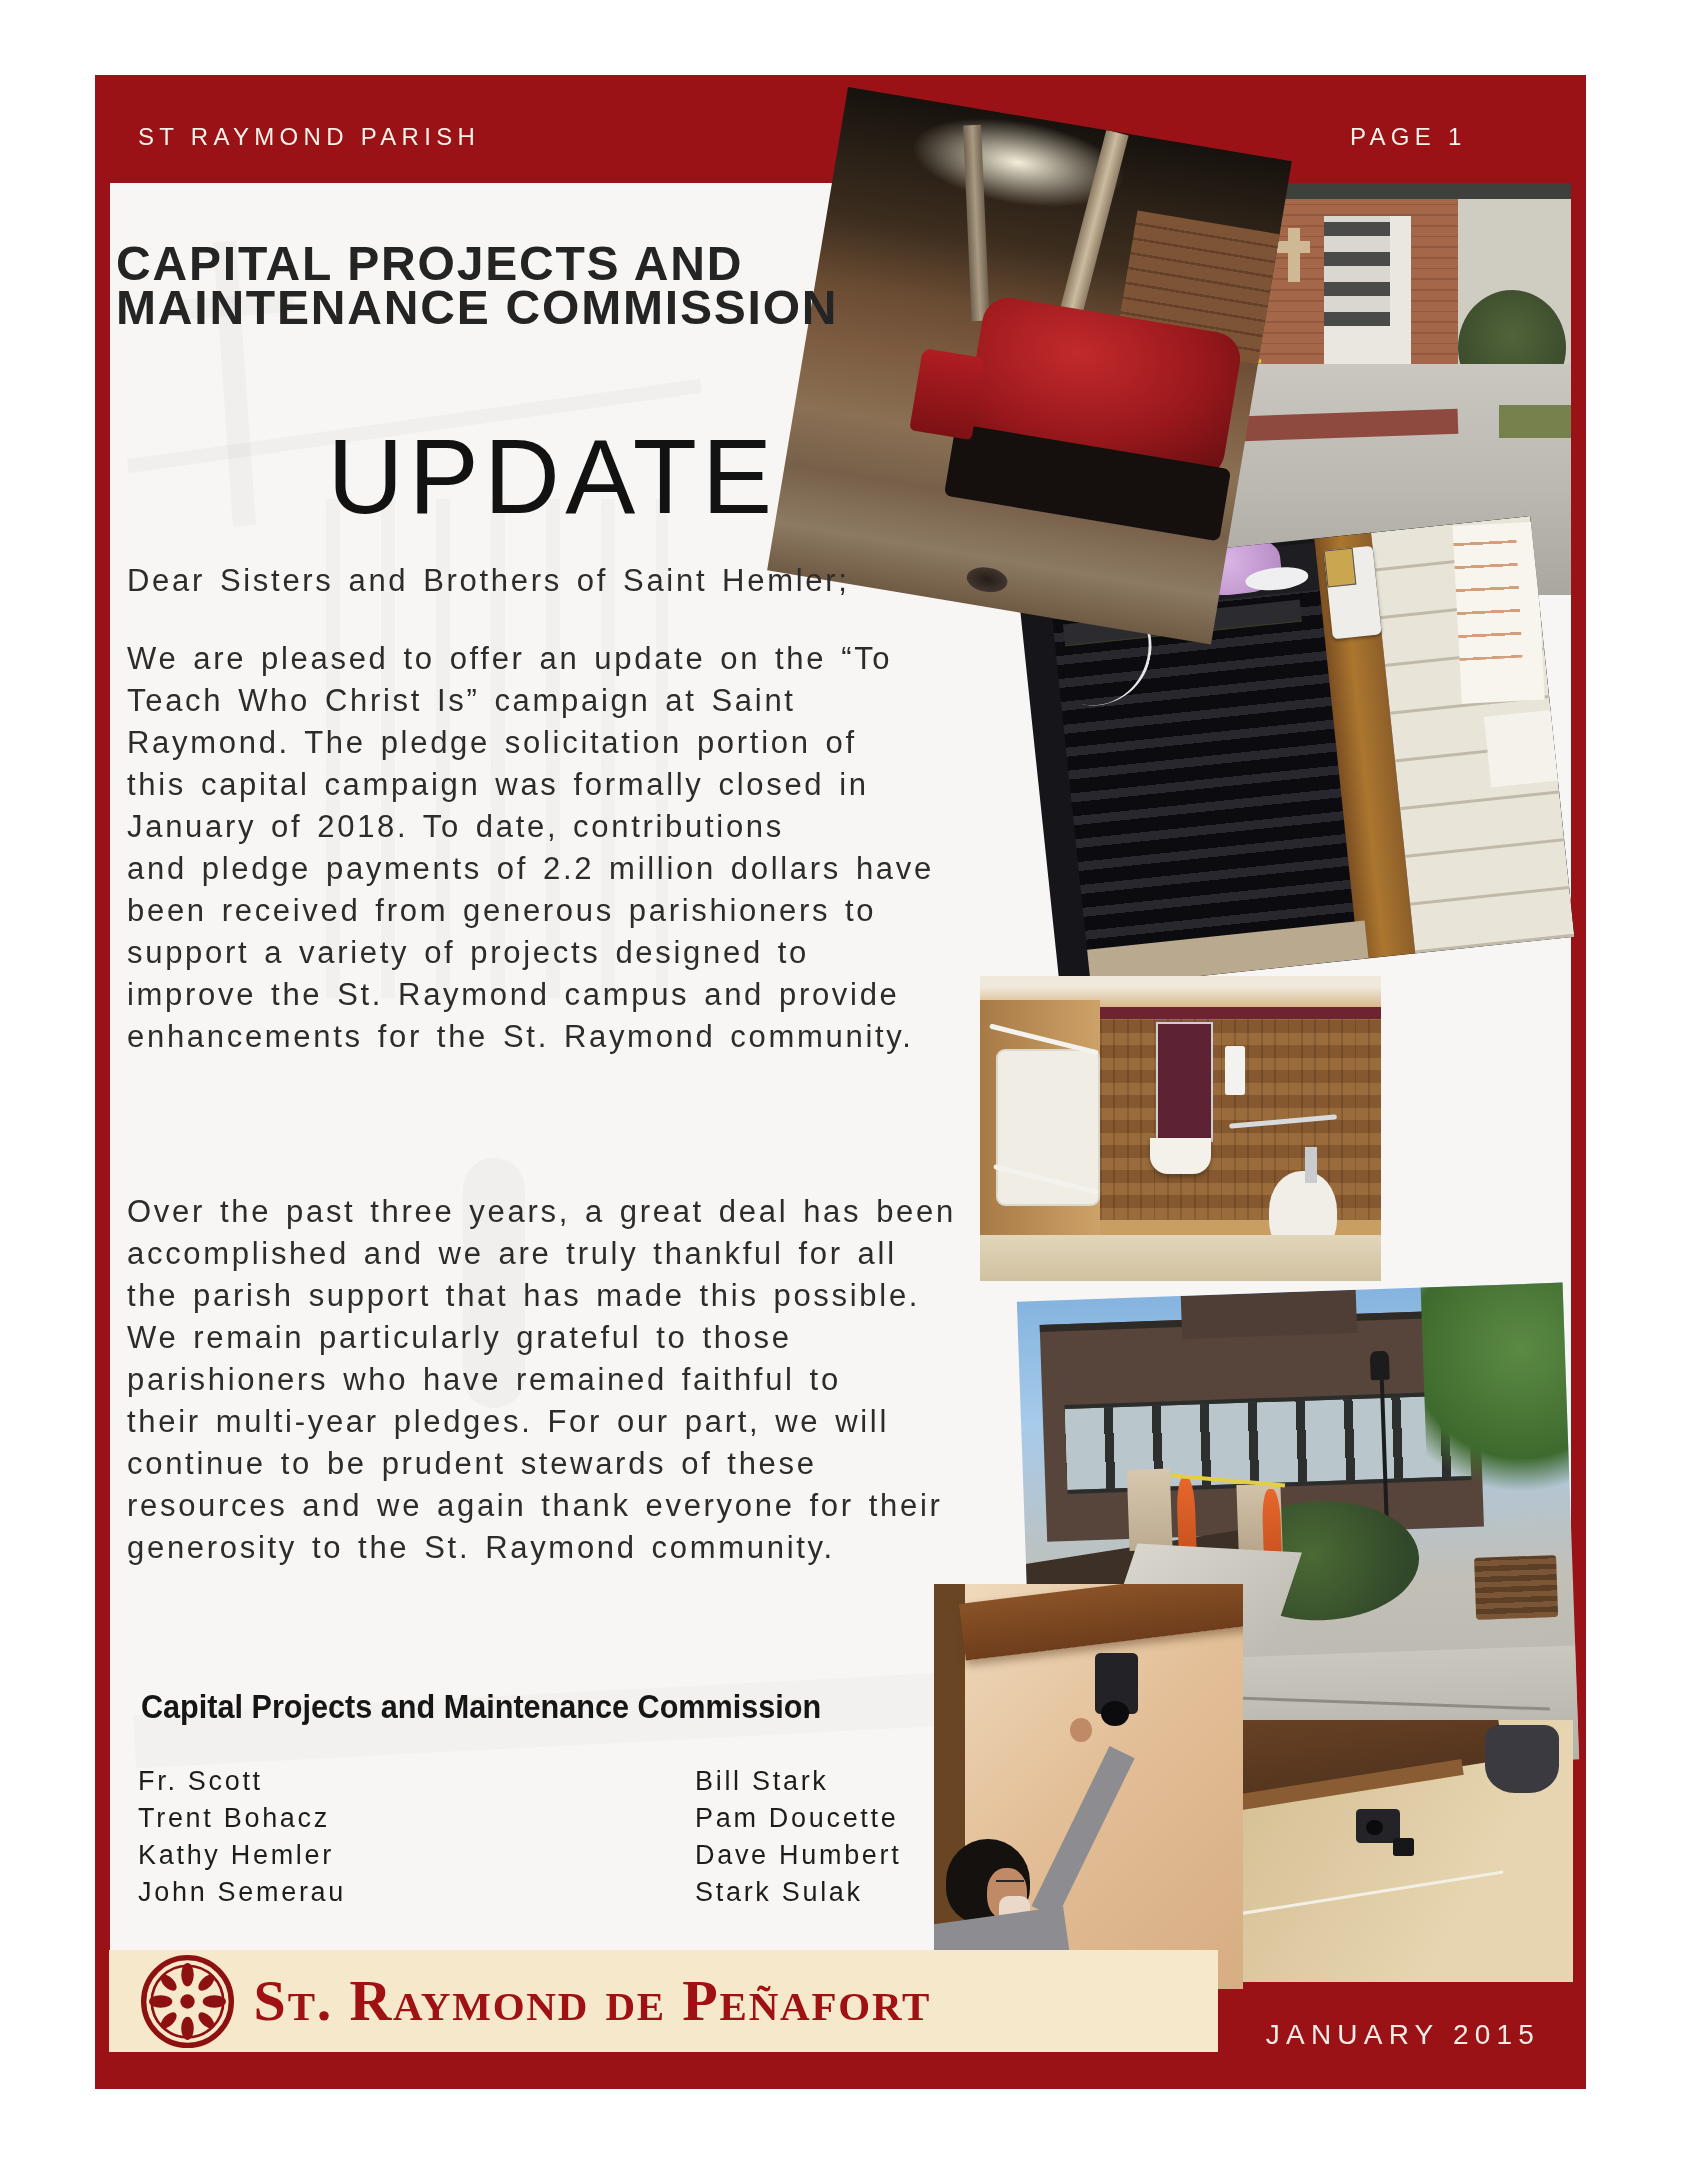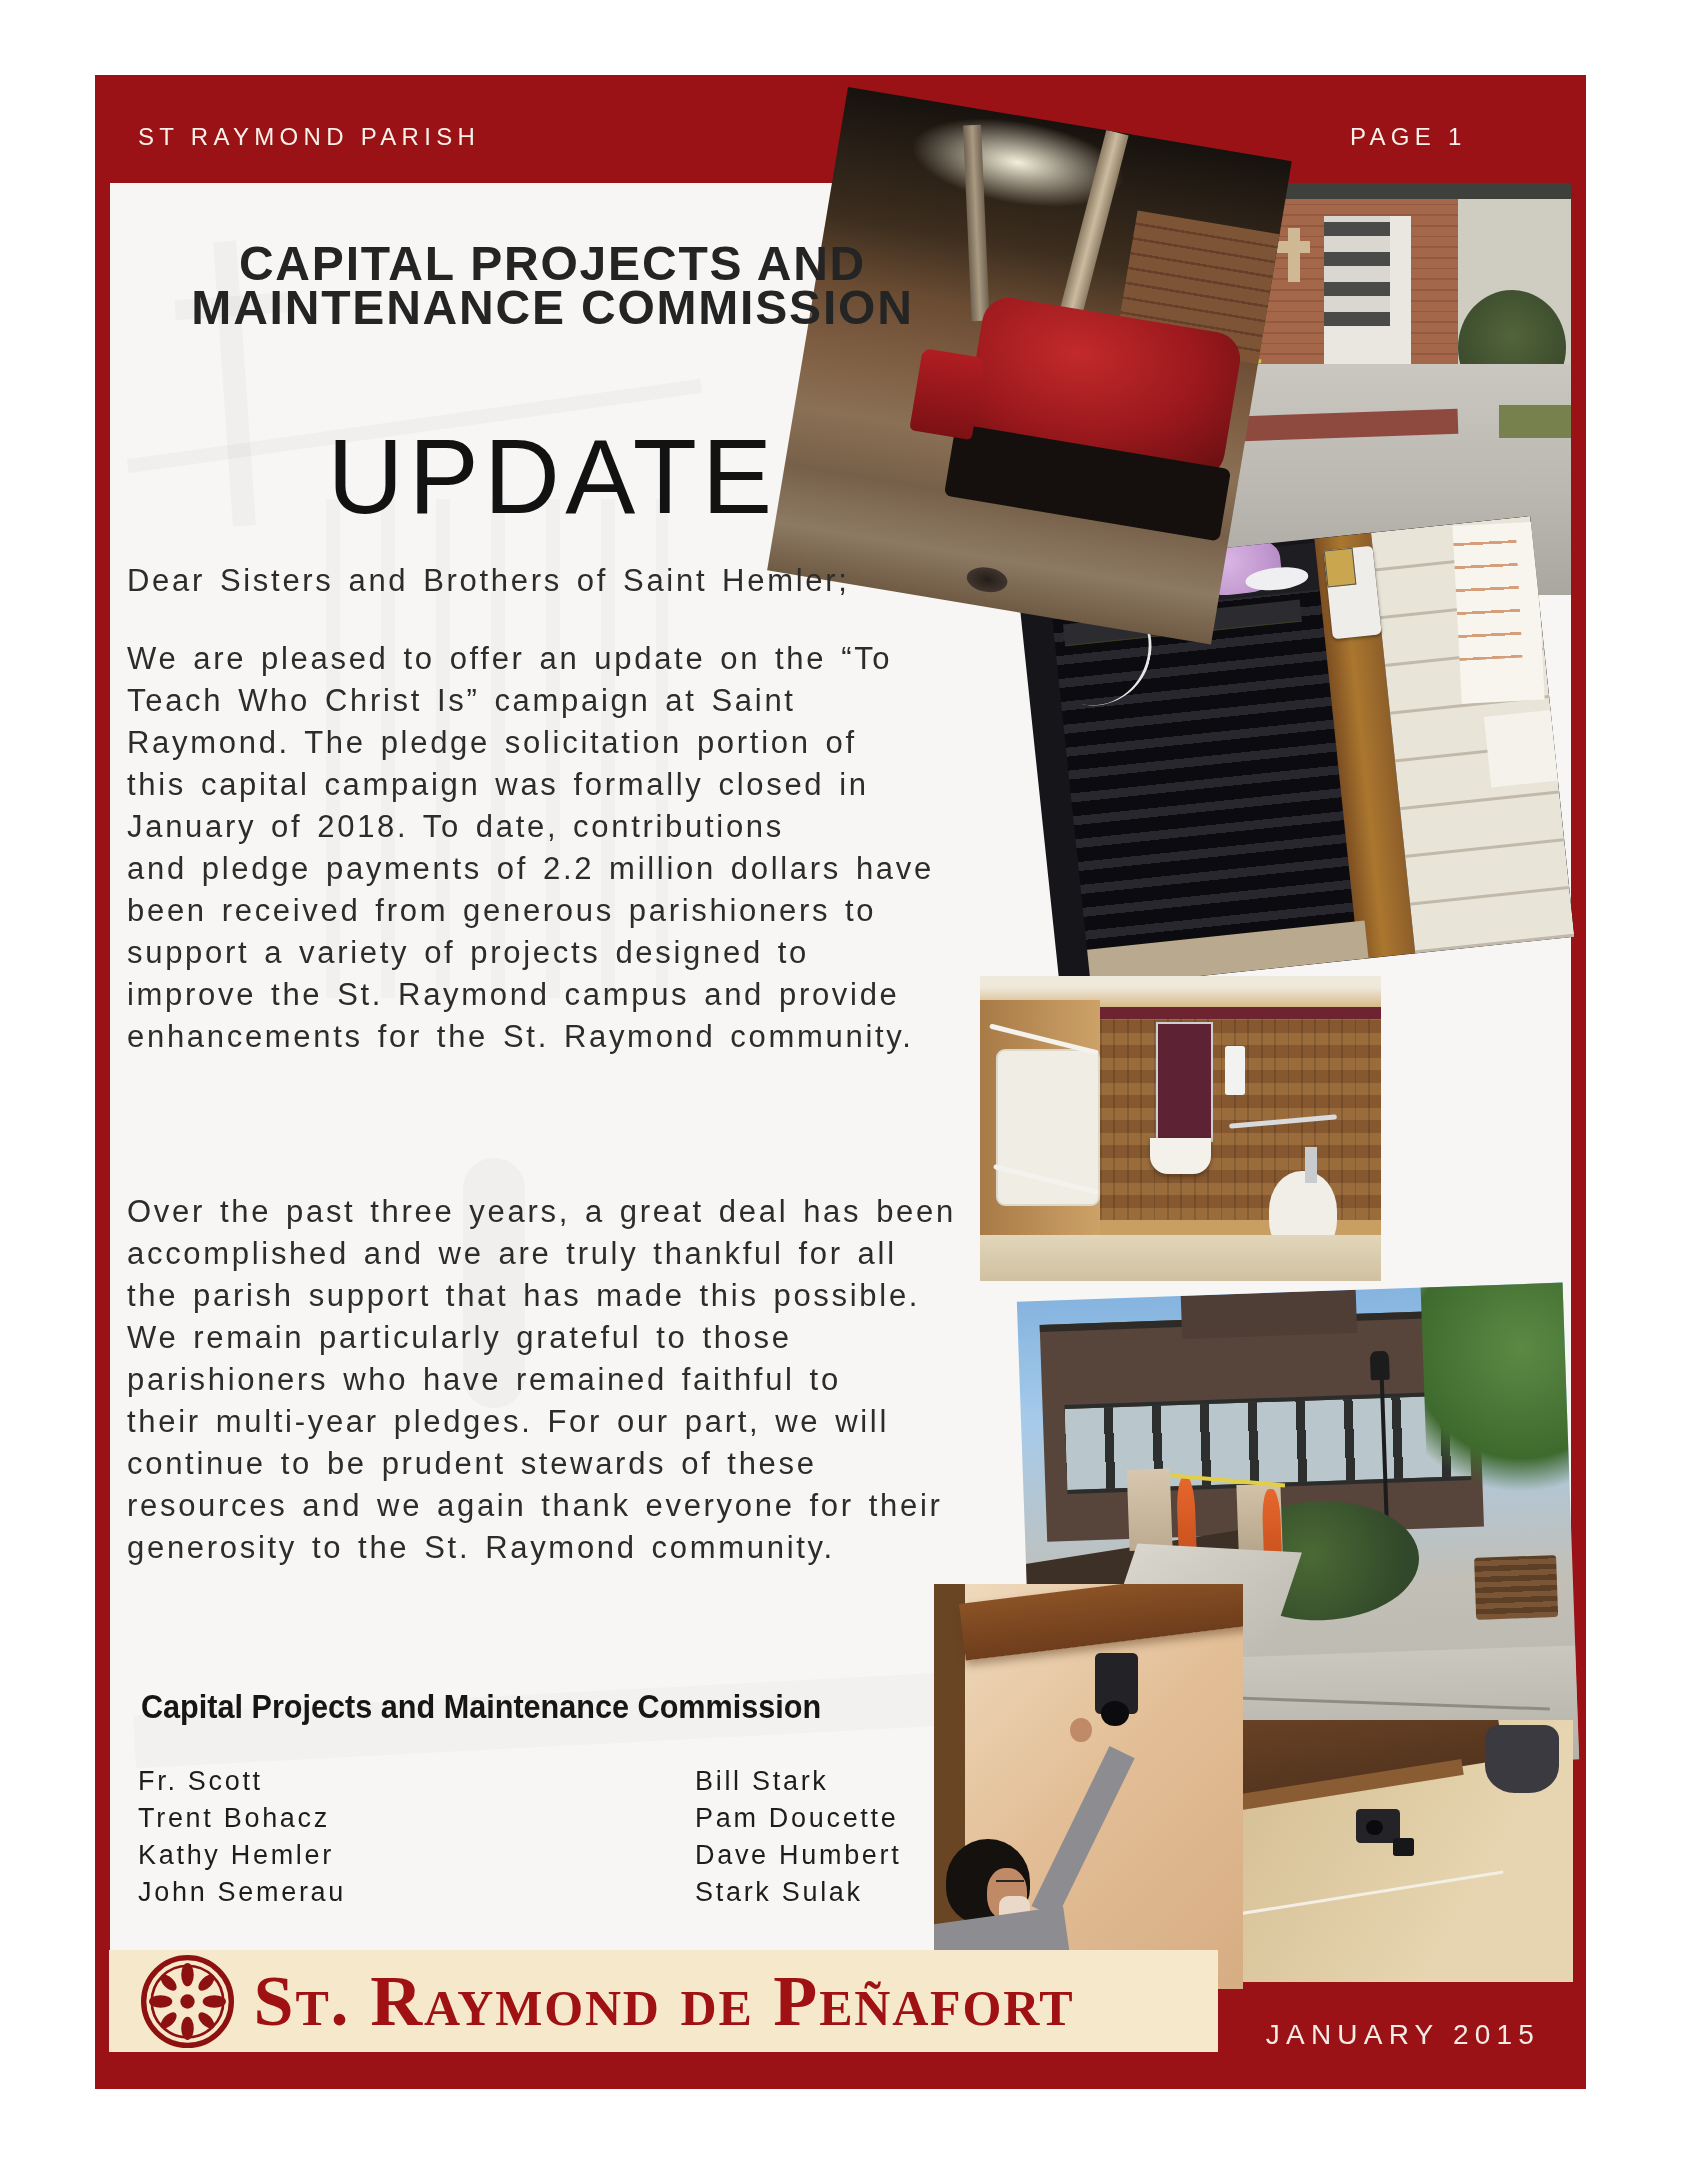--- a/index.html
+++ b/index.html
@@ -8,35 +8,35 @@
   .abs{position:absolute;}
   
   .page{left:95px;top:75px;width:1491px;height:2014px;background:#9a1216;z-index:1;}
   .panel{left:110px;top:183px;width:1461px;height:1796px;background:#f7f6f4;z-index:2;}
   
   .wm{z-index:3;opacity:.05;background:#707070;}
   .wm.win{background:repeating-linear-gradient(90deg,transparent 0 41px,#707070 41px 55px);opacity:.045;}
   
   .hdr{z-index:6;color:#f6f1e9;font-size:24px;letter-spacing:5.3px;}
   
-  .titleblock{left:116px;top:242px;width:873px;z-index:60;text-align:center;color:#242424;
+  .titleblock{left:116px;top:242px;width:873px;z-index:60;color:#242424;
               font-weight:800;font-size:48px;line-height:44px;letter-spacing:1.8px;}
   .update{left:116px;top:417px;width:873px;z-index:60;text-align:center;color:#121212;
           font-weight:300;font-size:105px;letter-spacing:5.3px;}
   .body-text{z-index:60;color:#2e2c2a;font-weight:300;font-size:31px;line-height:42px;
              letter-spacing:2.7px;word-spacing:3.6px;white-space:pre-line;}
   .commission-h{left:141px;top:1687px;z-index:60;color:#161616;font-weight:700;font-size:34px;
                 transform:scaleX(.9);transform-origin:left top;}
   .namecol{top:1763px;z-index:60;color:#1d1d1d;font-size:27px;line-height:37px;letter-spacing:2.7px;}
   .namecol div{white-space:nowrap;}
   
   .banner{left:109px;top:1950px;width:1109px;height:102px;background:#f6e9cb;z-index:70;
           display:flex;align-items:center;}
   .banner-text{font-family:"Liberation Serif",serif;font-variant:small-caps;font-weight:700;
-               font-size:72px;color:#a01114;letter-spacing:1.8px;margin-left:19.6px;line-height:66px;}
+               font-size:58px;color:#a01114;letter-spacing:1.8px;margin-left:19.6px;line-height:66px;}
   .logo{margin-left:32px;width:93px;height:93px;flex:0 0 auto;}
   .date{top:2019px;right:142px;z-index:80;color:#f3ece4;font-size:28px;letter-spacing:6.2px;}
   
   .ph{overflow:hidden;}
   .ph>div{position:absolute;}
   .boiler{left:848px;top:87px;width:450px;height:490px;z-index:30;transform:rotate(9.5deg);transform-origin:left top;
     background:linear-gradient(180deg,#17120e 0%,#2b2117 14%,#3c2d1e 26%,#6a4c33 40%,#7d5c41 52%,#8a7054 66%,#77604a 78%,#8d7a63 90%,#6f5a44 100%);}
   .bp-glare{left:16%;top:1%;width:48%;height:17%;background:radial-gradient(ellipse,rgba(255,250,228,.95),rgba(255,250,228,0) 70%);}
   .bp-pipe1{left:56%;top:0;width:5%;height:46%;background:linear-gradient(90deg,#8d7c64,#cbbb9f,#8d7c64);transform:rotate(5deg);}
   .bp-pipe2{left:31%;top:3%;width:4%;height:40%;background:linear-gradient(90deg,#6f6250,#a99a82,#6f6250);transform:rotate(-12deg);}

